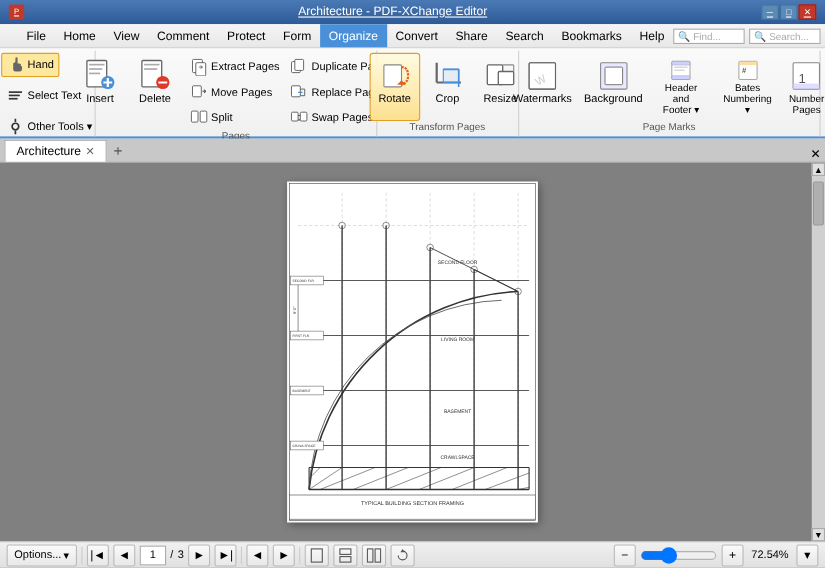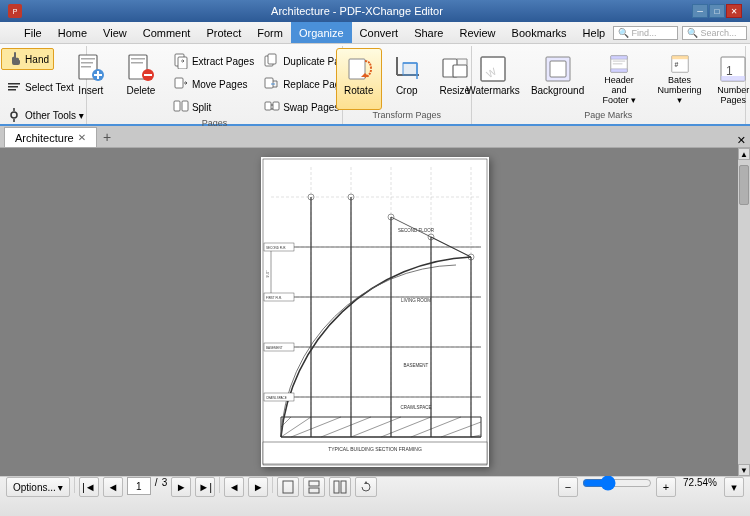--- a/index.html
+++ b/index.html
@@ -7,20 +7,21 @@
 
     
     #titlebar {
       background: linear-gradient(to bottom, #4a7ab5, #2d5a96);
       height: 22px;
       display: flex;
       align-items: center;
       justify-content: space-between;
       padding: 0 8px;
       color: white;
+      text-decoration: underline;
     }
 
     
     #menubar {
       background: linear-gradient(to bottom, #f5f5f5, #e8e8e8);
       height: 22px;
       display: flex;
       align-items: center;
       border-bottom: 1px solid #ccc;
       padding: 0 16px;
@@ -158,23 +159,23 @@
       width: 228px;
       height: 310px;
       box-shadow: 2px 2px 8px rgba(0,0,0,0.4);
       position: relative;
       overflow: hidden;
     }
 
     
     #statusbar {
       background: linear-gradient(to bottom, #f0f0f0, #e0e0e0);
-      height: 40px;
-      display: flex;
-      align-items: flex-start;
+      height: 24px;
+      display: flex;
+      align-items: center;
       padding: 0 6px;
       border-top: 1px solid #ccc;
       gap: 4px;
       font-size: 11px;
     }
     .status-btn {
       display: flex; align-items: center; justify-content: center;
       width: 20px; height: 20px;
       border: 1px solid #bbb;
       background: linear-gradient(to bottom, #fafafa, #e8e8e8);
@@ -246,21 +247,21 @@
   <div id="menubar">
     <div class="menu-item">File</div>
     <div class="menu-item">Home</div>
     <div class="menu-item">View</div>
     <div class="menu-item">Comment</div>
     <div class="menu-item">Protect</div>
     <div class="menu-item">Form</div>
     <div class="menu-item active">Organize</div>
     <div class="menu-item">Convert</div>
     <div class="menu-item">Share</div>
-    <div class="menu-item">Review</div>
+    <div class="menu-item">Search</div>
     <div class="menu-item">Bookmarks</div>
     <div class="menu-item">Help</div>
     <div class="right-tools" style="margin-left:auto;display:flex;align-items:center;gap:4px;">
       <div class="find-box" style="display:flex;align-items:center;background:white;border:1px solid #aaa;padding:1px 4px;font-size:10px;width:65px;">
         <span style="font-size:9px;margin-right:2px;">🔍</span>
         <span style="color:#aaa;font-size:9px;">Find...</span>
       </div>
       <div class="find-box" style="display:flex;align-items:center;background:white;border:1px solid #aaa;padding:1px 4px;font-size:10px;width:65px;">
         <span style="font-size:9px;margin-right:2px;">🔍</span>
         <span style="color:#aaa;font-size:9px;">Search...</span>

